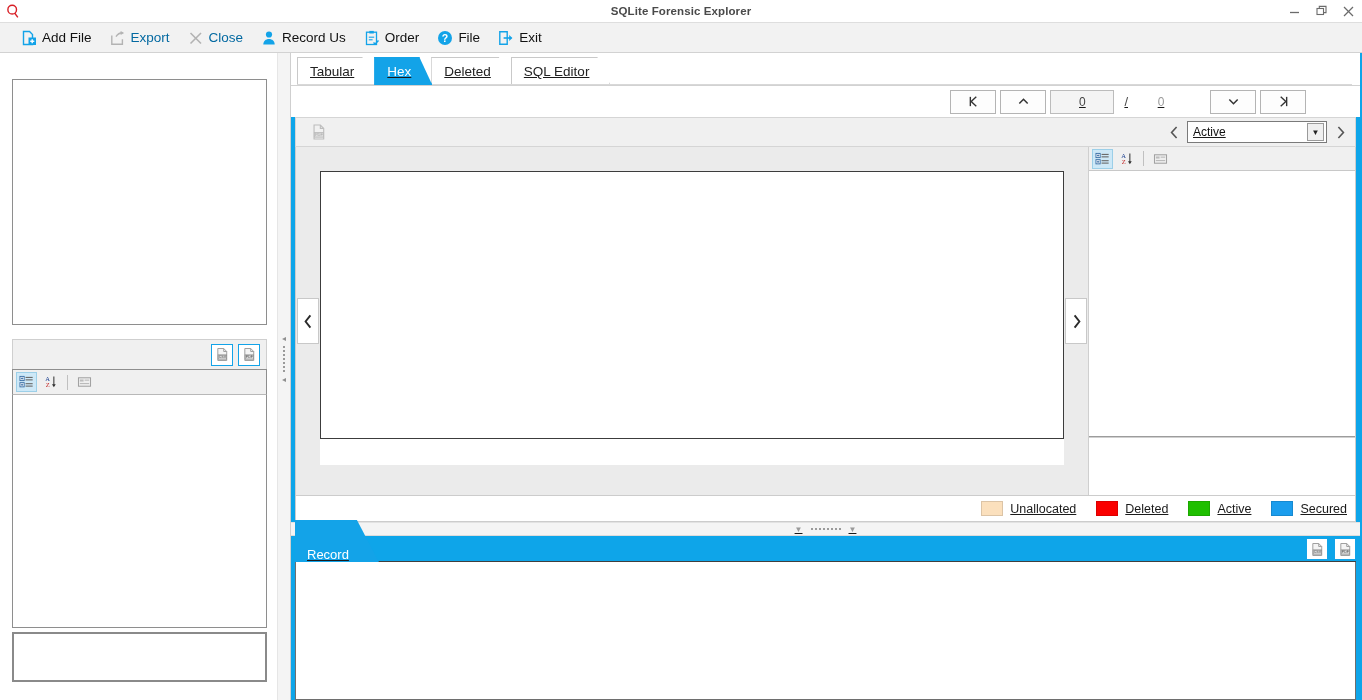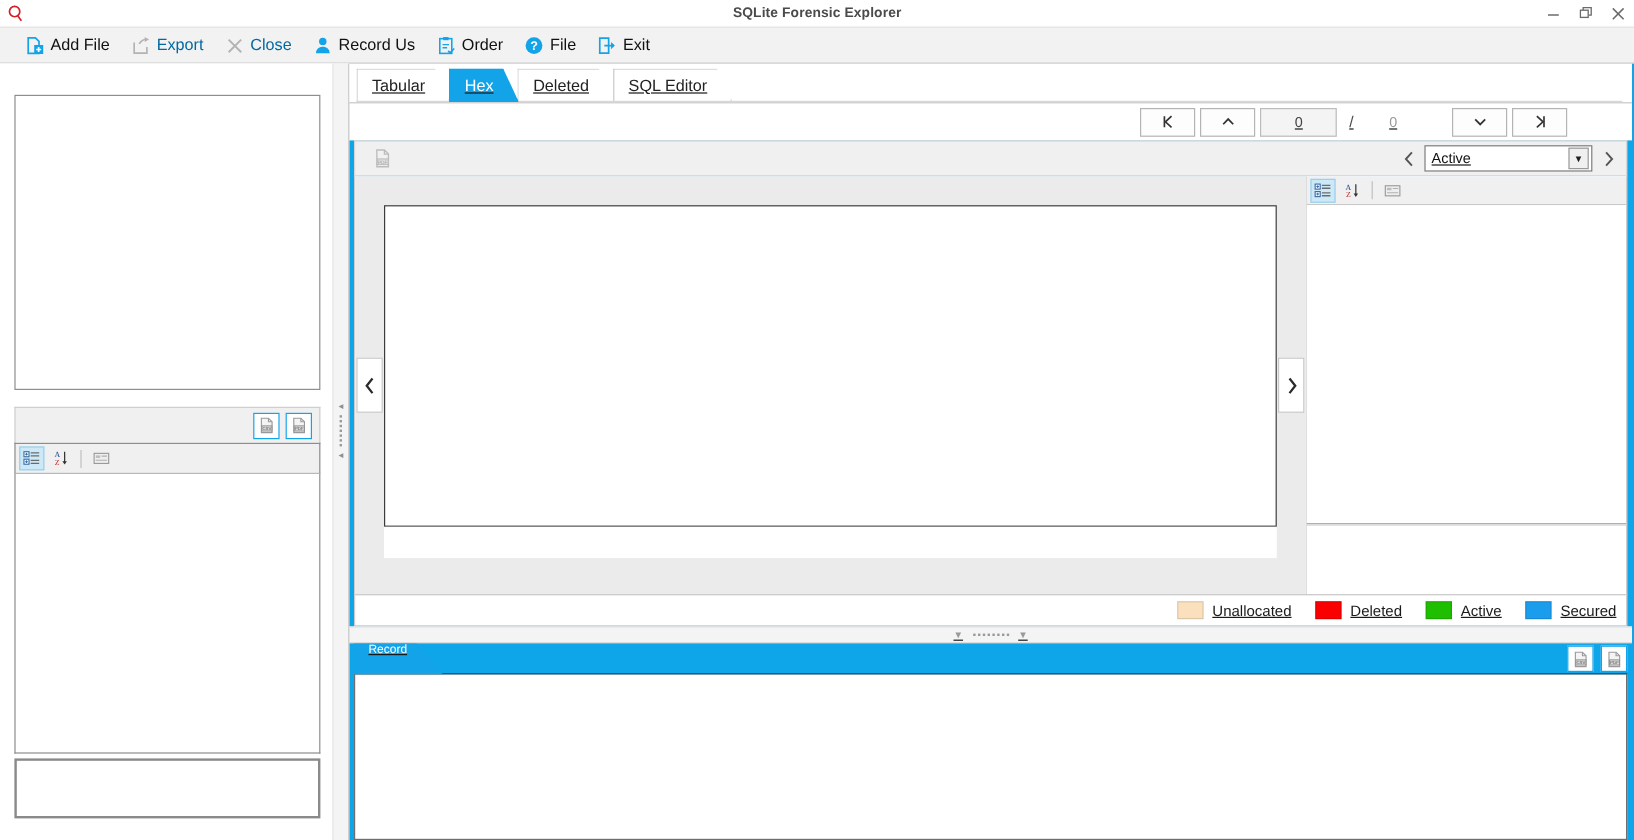--- a/index.html
+++ b/index.html
@@ -438,25 +438,25 @@
     position: relative;
   }
   .record-tabrow::after {
     content: "";
     position: absolute;
     left: 0; right: 0; bottom: 0;
     height: 1px;
     background: #3f3f3f;
   }
   .rec-tab {
-    height: 26px;
+    height: 42px;
     padding: 0 30px 0 12px;
     display: flex;
-    align-items: flex-start;
-    font-size: 10px;
+    align-items: flex-end;
+    font-size: 13px;
     color: #ffffff;
     background: #13a3e8;
     -webkit-clip-path: polygon(0 0, calc(100% - 22px) 0, 100% 100%, 0 100%);
     clip-path: polygon(0 0, calc(100% - 22px) 0, 100% 100%, 0 100%);
     z-index: 2;
   }
   .rec-spacer { flex: 1 1 auto; }
   .rec-btns { display: flex; align-items: center; gap: 6px; padding-bottom: 2px; }
   .record-body {
     flex: 1 1 auto;

